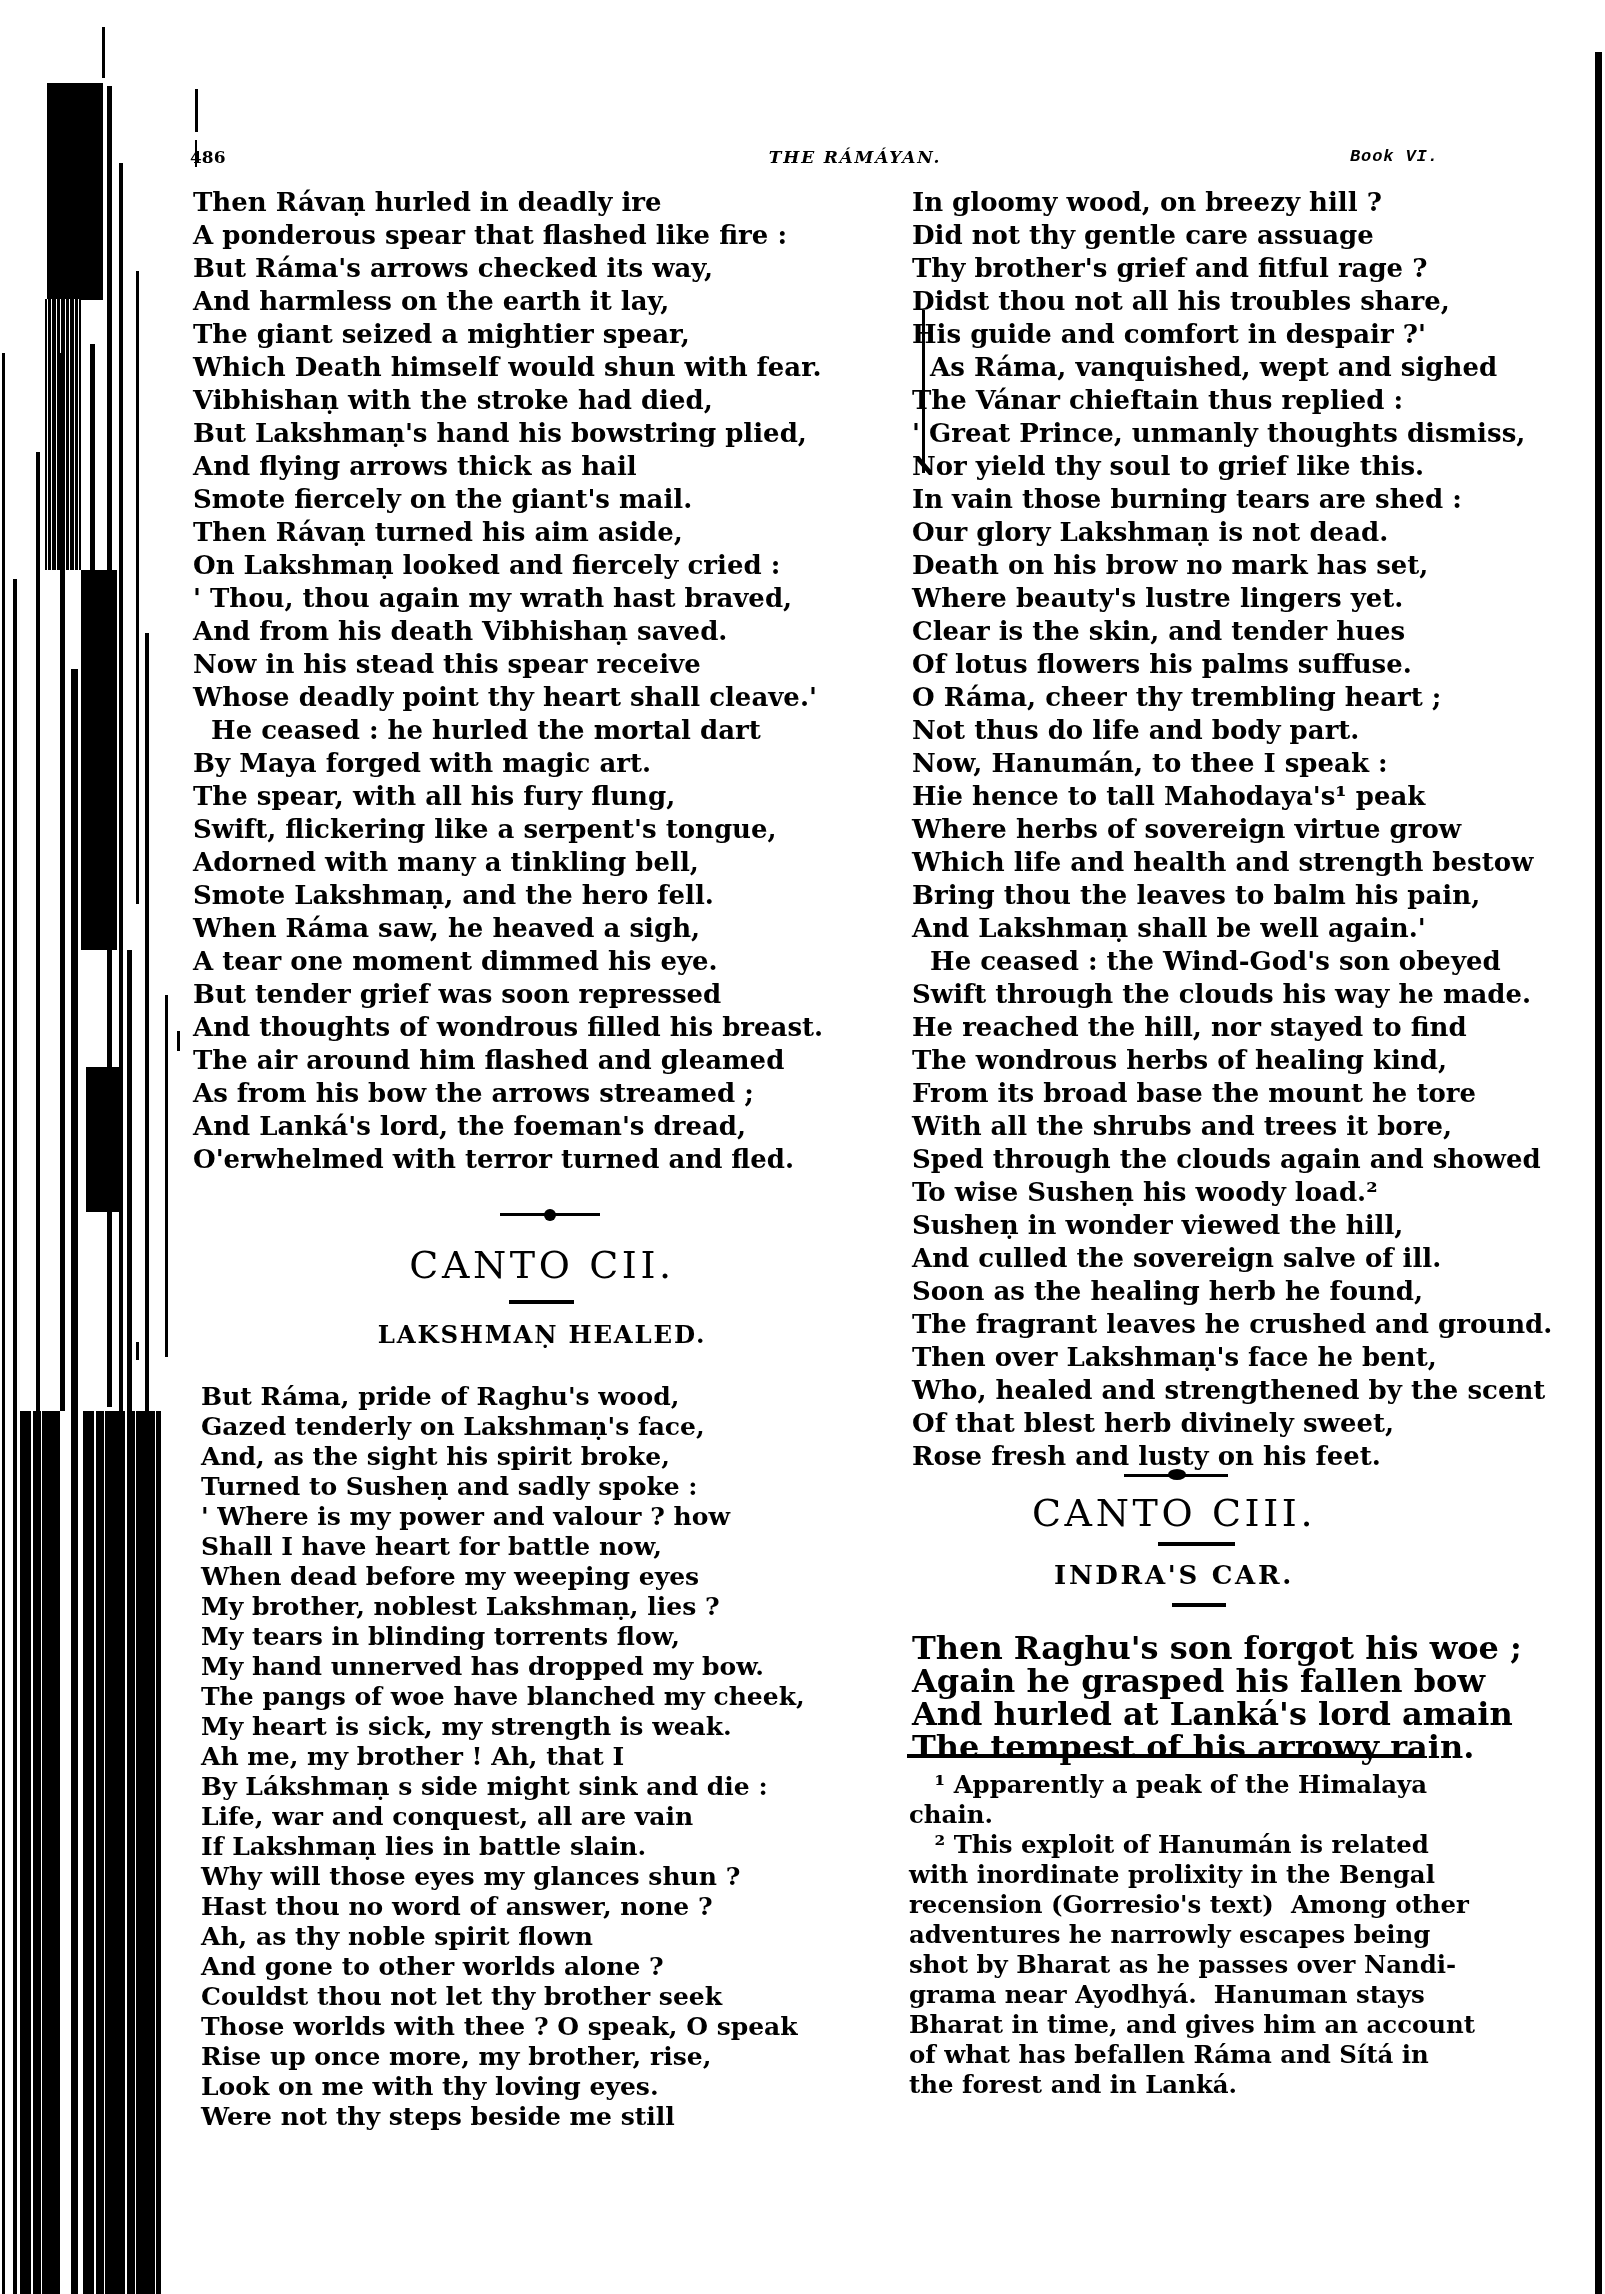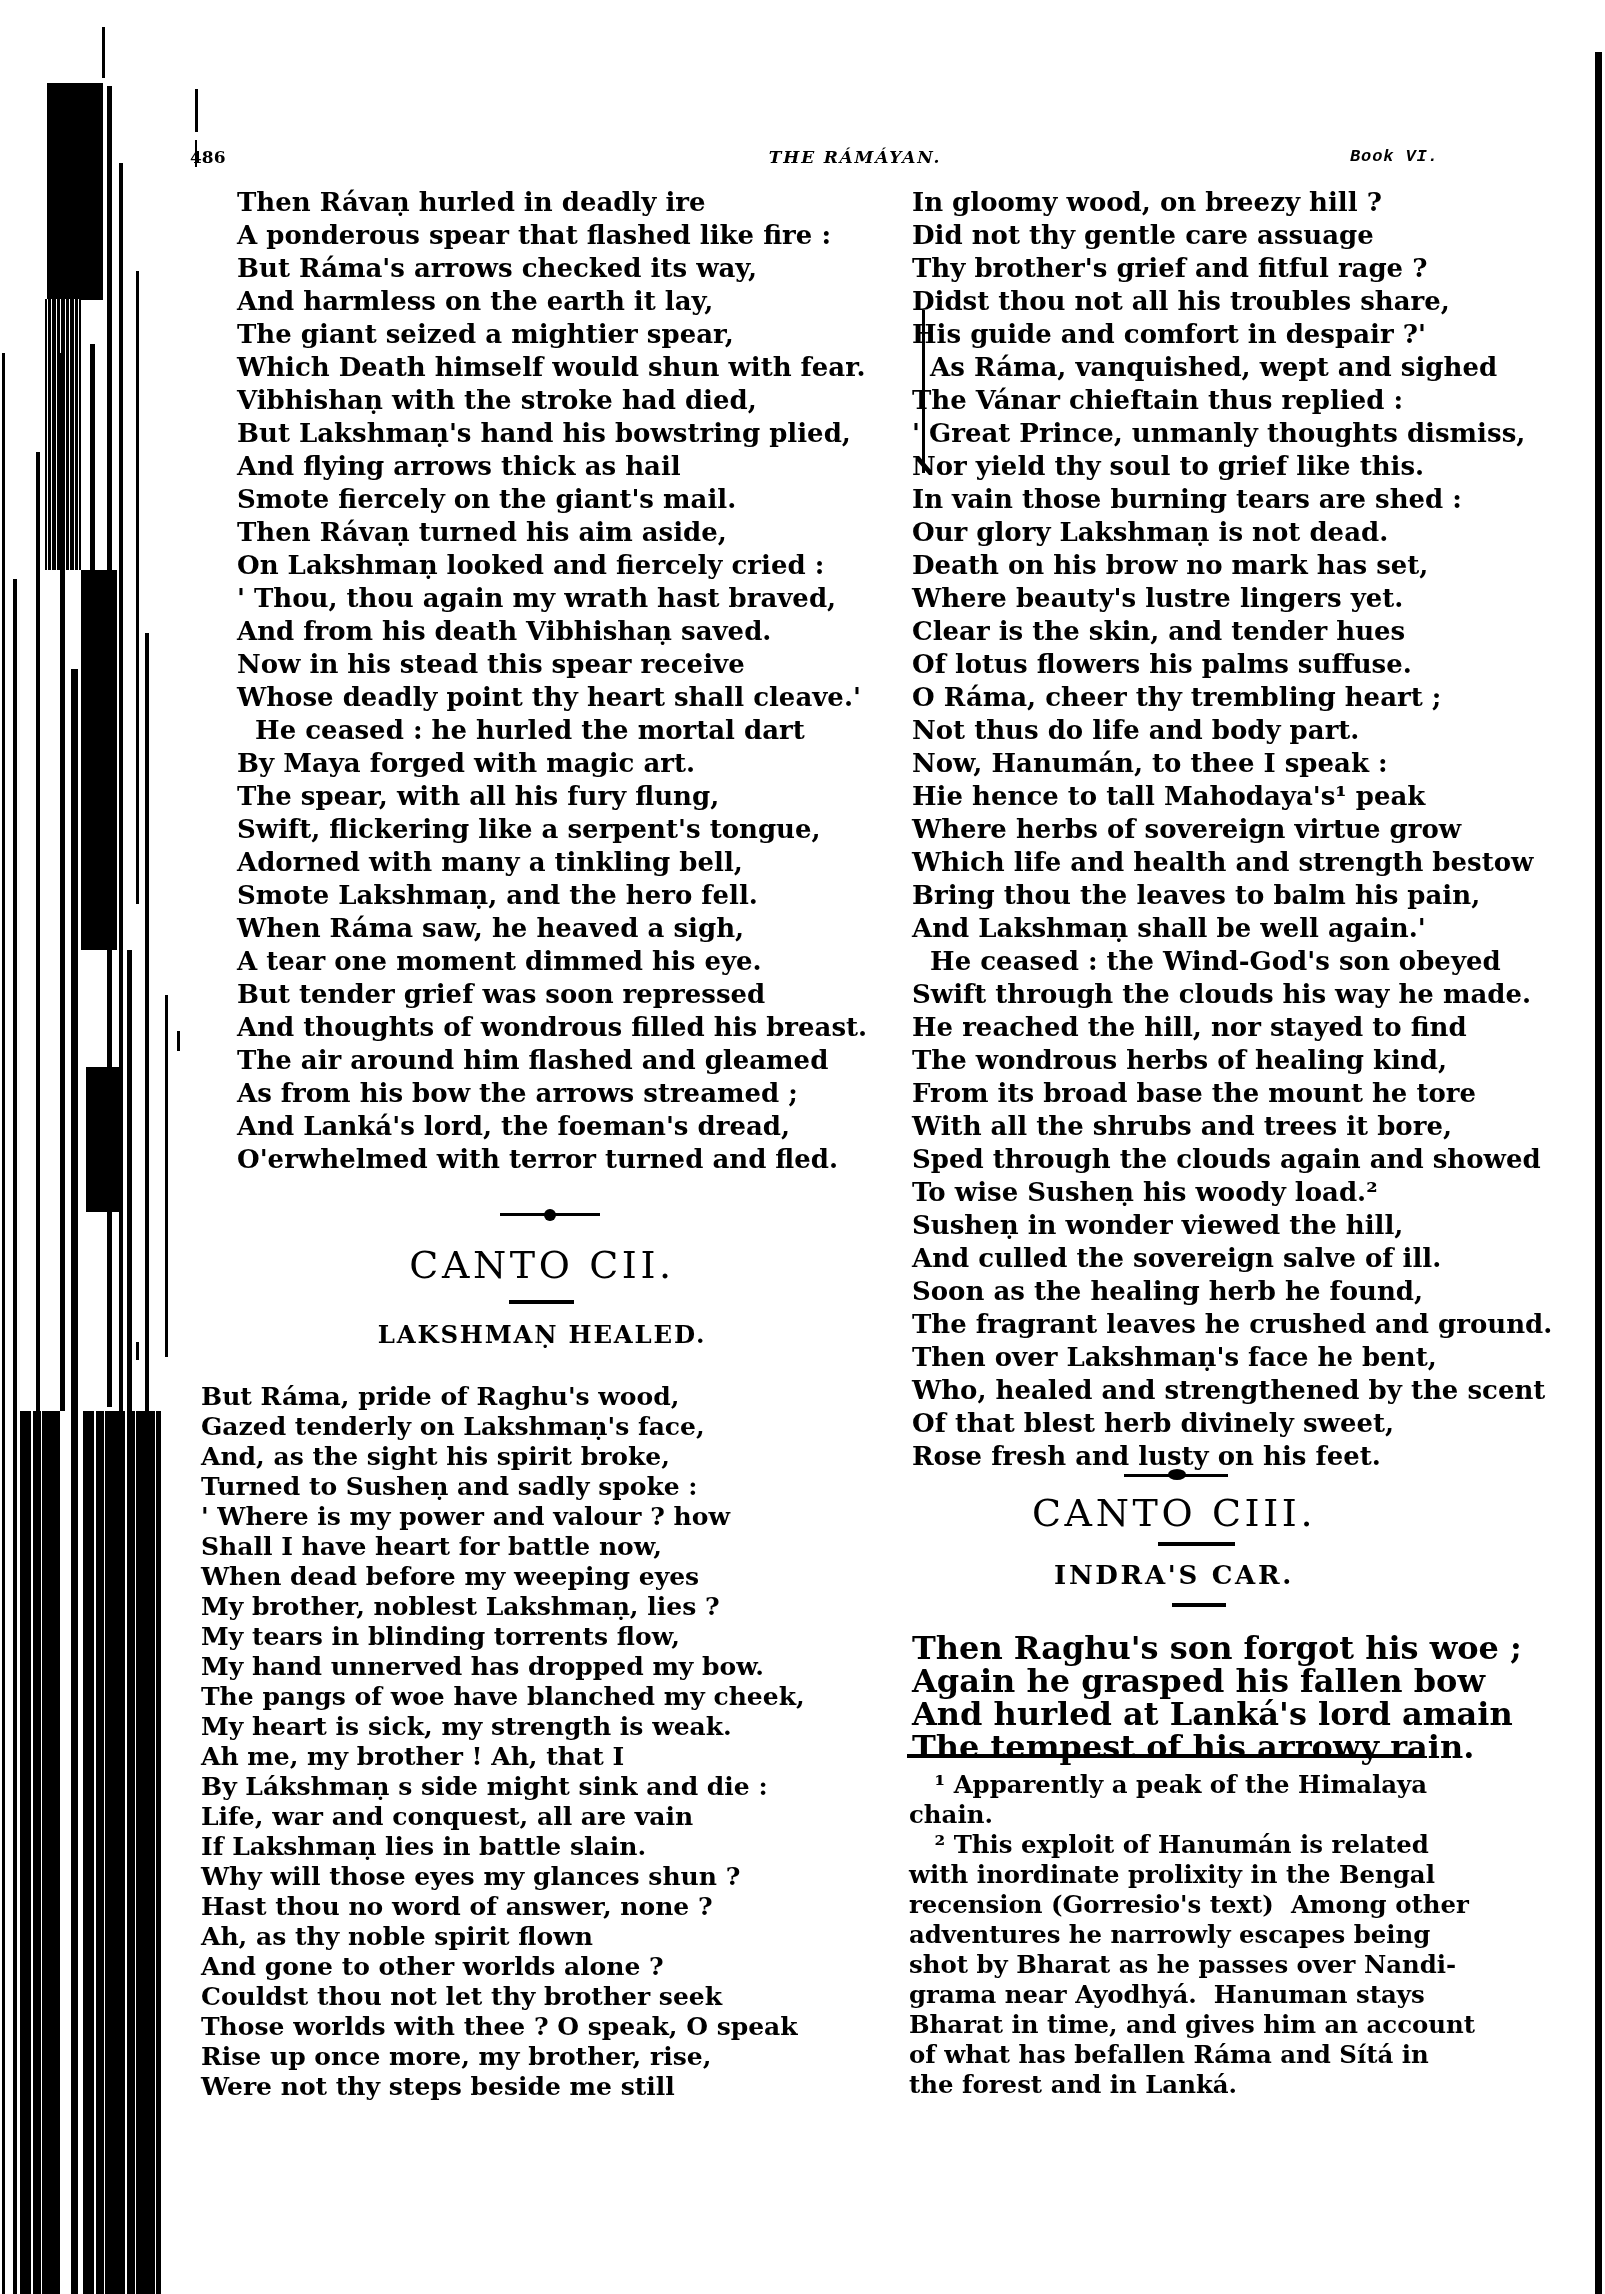--- a/index.html
+++ b/index.html
@@ -10,21 +10,21 @@
   .art.streaky{background:repeating-linear-gradient(90deg,#000 0 11px,#fff 11px 12.7px,#000 12.7px 21px,#fff 21px 22px,#000 22px 31px);}
   .art.thin{background:repeating-linear-gradient(90deg,#000 0 1.8px,#fff 1.8px 2.7px,#000 2.7px 4.5px);}
   
   .hdr{position:absolute;top:147px;font-size:17px;font-weight:bold;}
   #page-number{left:190px;}
   #running-title{left:855px;transform:translateX(-50%);font-style:italic;letter-spacing:1.8px;}
   #book-label{left:1350px;font-style:italic;letter-spacing:0.9px;font-family:Liberation Mono, monospace;}
   
   .verse{position:absolute;font-weight:bold;}
   .verse .vline{white-space:pre;}
-  #left-verse-1{left:193px;top:186px;font-size:26px;line-height:33px;width:706px;margin-left:44px;}
+  #left-verse-1{left:193px;top:186px;font-size:26px;line-height:33px;width:706px;}
   #left-verse-2{left:201px;top:1382px;font-size:25px;line-height:30px;width:706px;}
   #right-verse-1{left:912px;top:186px;font-size:26px;line-height:33px;width:520px;}
   #right-verse-2{left:912px;top:1632px;font-size:32px;line-height:33px;width:520px;}
   #footnotes{left:909px;top:1770px;font-size:24.4px;line-height:30px;width:520px;font-weight:bold;}
   
   .canto-number{position:absolute;transform:translateX(-50%);font-size:38px;letter-spacing:3.6px;}
   .canto-title{position:absolute;transform:translateX(-50%);font-weight:bold;letter-spacing:1.8px;}
   #canto2-number{left:542px;top:1243px;}
   #canto2-title{left:542px;top:1320px;font-size:24.4px;}
   #canto3-number{left:1174px;top:1491px;text-align:center;}
@@ -132,20 +132,21 @@
       <div class="vline">By Lákshmaṇ s side might sink and die :</div>
       <div class="vline">Life, war and conquest, all are vain</div>
       <div class="vline">If Lakshmaṇ lies in battle slain.</div>
       <div class="vline">Why will those eyes my glances shun ?</div>
       <div class="vline">Hast thou no word of answer, none ?</div>
       <div class="vline">Ah, as thy noble spirit flown</div>
       <div class="vline">And gone to other worlds alone ?</div>
       <div class="vline">Couldst thou not let thy brother seek</div>
       <div class="vline">Those worlds with thee ? O speak, O speak</div>
       <div class="vline">Rise up once more, my brother, rise,</div>
+      <div class="vline">Look on me with thy loving eyes.</div>
       <div class="vline">Were not thy steps beside me still</div>
     </div>
 
   <div class="verse" id="right-verse-1">
       <div class="vline">In gloomy wood, on breezy hill ?</div>
       <div class="vline">Did not thy gentle care assuage</div>
       <div class="vline">Thy brother's grief and fitful rage ?</div>
       <div class="vline">Didst thou not all his troubles share,</div>
       <div class="vline">His guide and comfort in despair ?'</div>
       <div class="vline">  As Ráma, vanquished, wept and sighed</div>

